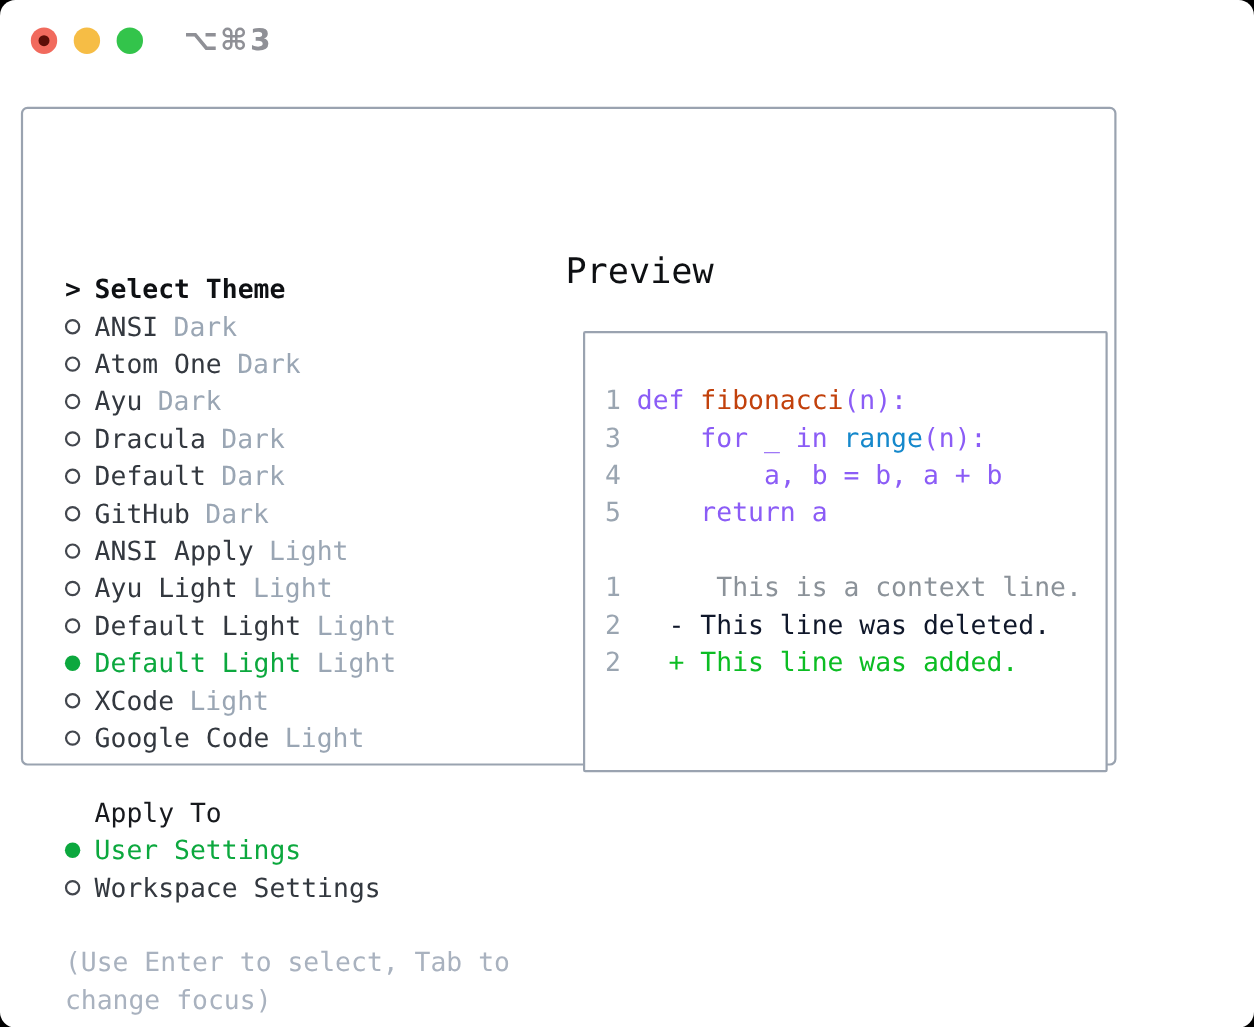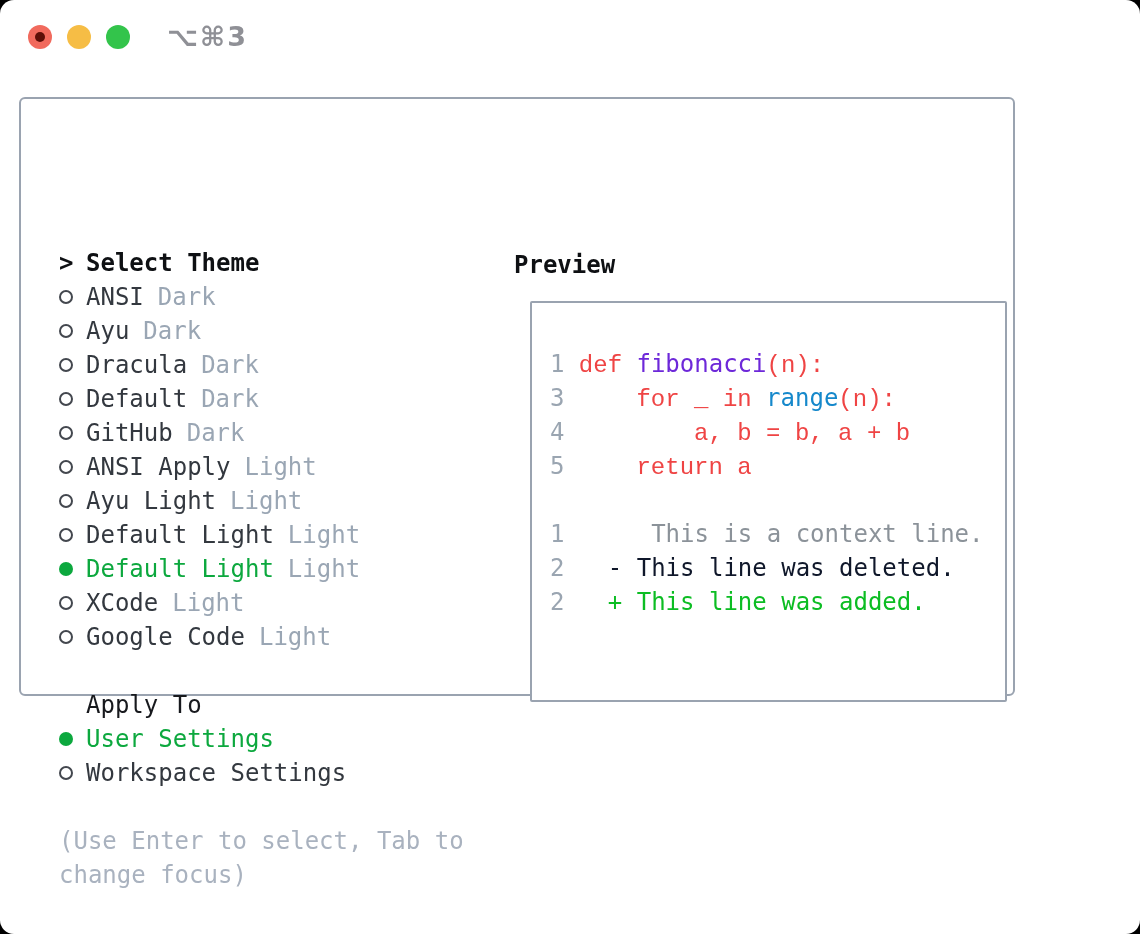--- a/index.html
+++ b/index.html
@@ -48,36 +48,36 @@
   .bullet.sel  { background:#0ca83e; }
   .theme-row .name { color:#33383f; }
   .theme-row.selected .name { color:#0ca83e; }
   .tag { color:#9aa6b4; margin-left:14px; }
   .apply-title { margin-left:27px; color:#17191d; }
   .apply-row .name { color:#33383f; }
   .apply-row.selected .name { color:#0ca83e;text-align:center; }
   .hint { color:#a9b2bf; }
   
   .preview-title {
-    position:absolute; left:493px; top:149px; height:34px; line-height:34px;
-    font-size:24px; font-weight:700; color:#0e1013;
+    position:absolute; left:493px; top:130px; height:34px; line-height:34px;
+    font-size:32px; font-weight:400; color:#0e1013;
   }
   .preview-box {
     position:absolute; left:509px; top:202px; width:477px; height:401px;
     border:2px solid #9aa3b0; border-radius:2px; box-sizing:border-box;
     background:#fff;
   }
   #preview-lines {
     position:absolute; left:18px; top:44px;
     font-size:24px; line-height:34px;
   }
   .pline   { white-space:pre; height:34px; }
   .ln      { color:#9aa5b1; }
-  .code    { color:#ef4444;font-family:Liberation Mono, monospace; }
-  .func    { color:#6d28d9; }
+  .code    { color:#8b5cf6; }
+  .func    { color:#c2410c; }
   .number  { color:#0c7e86; }
   .builtin { color:#1588cb; }
   .context { color:#8b9299; }
   .deleted { color:#0f172a; }
   .added   { color:#0cbd23; }
 </style>
 </head>
 <body>
 
 <div class="window">
@@ -91,20 +91,21 @@
 
   <div class="panel">
 
     <div class="left-col">
       <div class="row title-row">
         <span class="prompt">&gt;</span><span class="panel-title">Select Theme</span>
       </div>
 
       <div id="theme-list">
           <div class="row theme-row"><span class="bullet open"></span><span class="name">ANSI</span><span class="tag">Dark</span></div>
+          <div class="row theme-row"><span class="bullet open"></span><span class="name">Atom One</span><span class="tag">Dark</span></div>
           <div class="row theme-row"><span class="bullet open"></span><span class="name">Ayu</span><span class="tag">Dark</span></div>
           <div class="row theme-row"><span class="bullet open"></span><span class="name">Dracula</span><span class="tag">Dark</span></div>
           <div class="row theme-row"><span class="bullet open"></span><span class="name">Default</span><span class="tag">Dark</span></div>
           <div class="row theme-row"><span class="bullet open"></span><span class="name">GitHub</span><span class="tag">Dark</span></div>
           <div class="row theme-row"><span class="bullet open"></span><span class="name">ANSI Apply</span><span class="tag">Light</span></div>
           <div class="row theme-row"><span class="bullet open"></span><span class="name">Ayu Light</span><span class="tag">Light</span></div>
           <div class="row theme-row"><span class="bullet open"></span><span class="name">Default Light</span><span class="tag">Light</span></div>
           <div class="row theme-row selected"><span class="bullet sel"></span><span class="name">Default Light</span><span class="tag">Light</span></div>
           <div class="row theme-row"><span class="bullet open"></span><span class="name">XCode</span><span class="tag">Light</span></div>
           <div class="row theme-row"><span class="bullet open"></span><span class="name">Google Code</span><span class="tag">Light</span></div>

